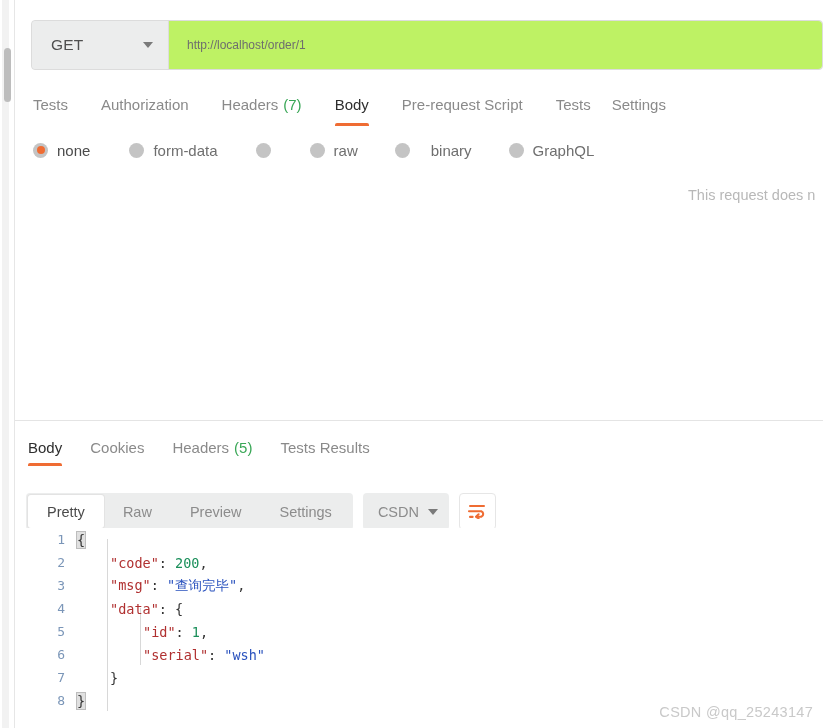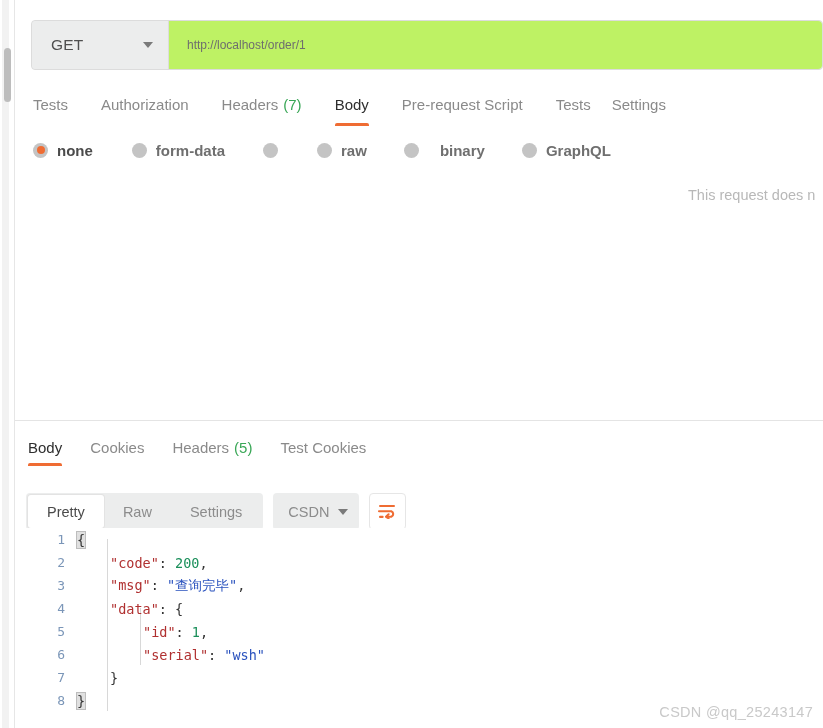--- a/index.html
+++ b/index.html
@@ -151,21 +151,20 @@
     position: absolute;
     left: 3.5px; top: 3.5px;
     width: 8px; height: 8px;
     border-radius: 50%;
     background: #ef6c33;
   }
   .radio-label {
     font-size: 15px;
     color: #6f6f6f;
     margin-left: 9px;
-    font-weight: bold;
   }
   .radio-item.selected .radio-label { color: #4b4b4b; }
 
   
   .empty-msg {
     position: absolute;
     left: 688px; top: 187px;
     font-size: 14.5px;
     color: #b8b8b8;
     white-space: nowrap;
@@ -401,28 +400,29 @@
         <span class="underline"></span>
       </div>
       <div class="stab" style="margin-left: 28px;">
         <span>Cookies</span>
       </div>
       <div class="stab" style="margin-left: 28px;">
         <span>Headers</span>
         <span class="count-green">(5)</span>
       </div>
       <div class="stab" style="margin-left: 28px;">
-        <span>Test Cookies</span>
+        <span>Tests Results</span>
       </div>
     </div>
 
   <div class="resp-toolbar">
     <div class="seg-group" id="view-modes">
         <div class="seg active">Pretty</div>
         <div class="seg">Raw</div>
+        <div class="seg">Preview</div>
         <div class="seg">Settings</div>
       </div>
 
     <div class="format-select">
       <span class="format-label">CSDN</span>
       <span class="caret"></span>
     </div>
 
     <div class="wrap-btn">
       <svg width="19" height="15" viewBox="0 0 19 15">

